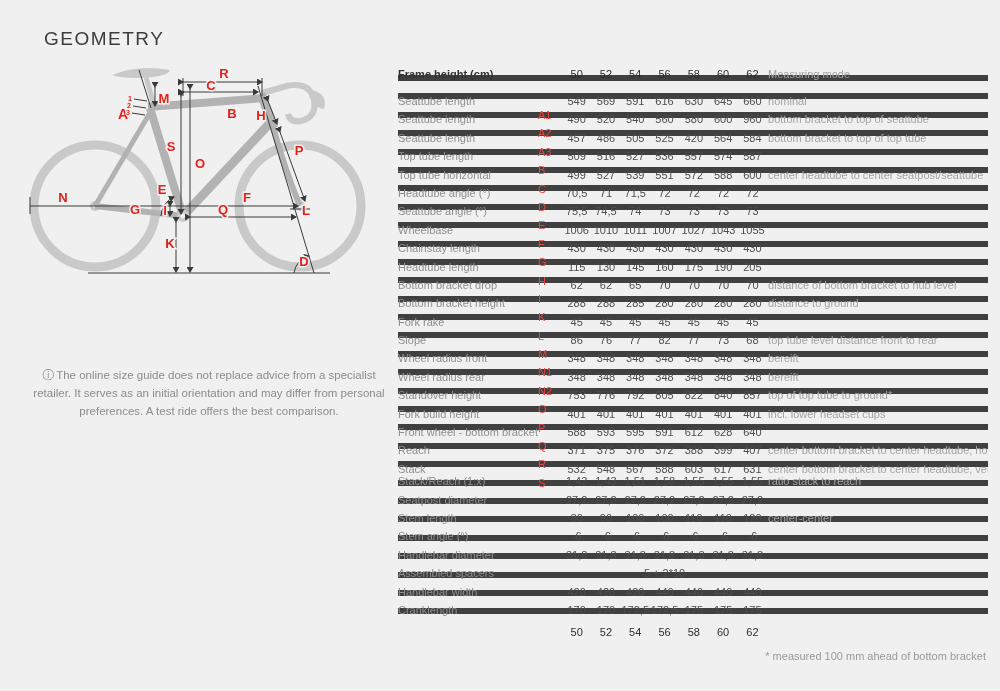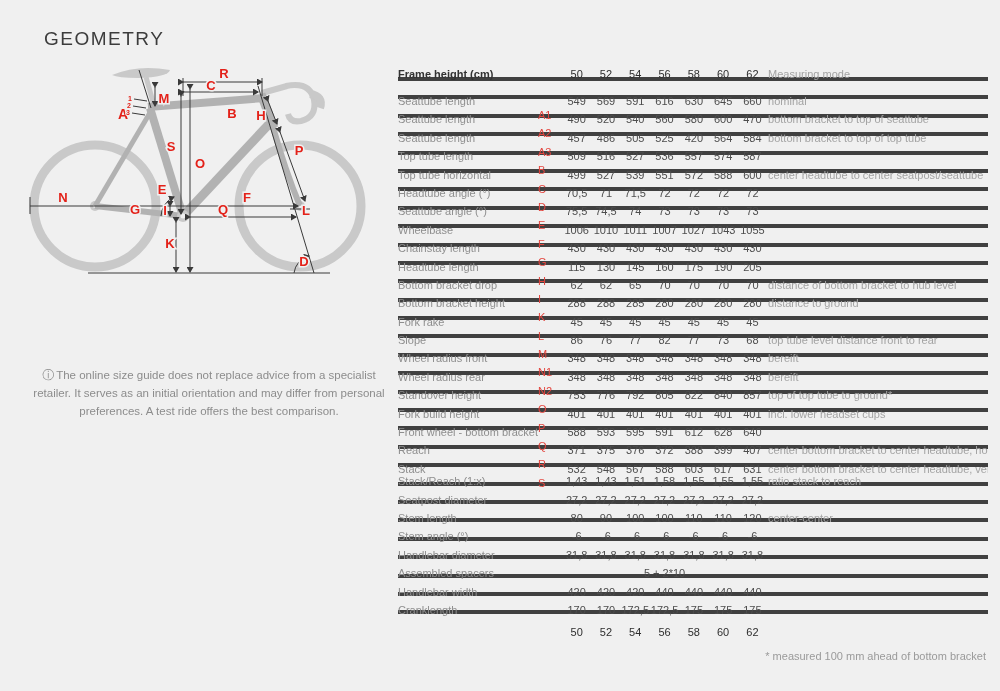--- a/index.html
+++ b/index.html
@@ -43,21 +43,21 @@
   .geo-table{
     position:absolute;left:398px;top:60px;width:590px;
     font-size:11px;
   }
   .t-row{
     display:grid;
     grid-template-columns:140px 24px repeat(7,29.3px) 1fr;
     align-items:center;
     height:18.4px;
     box-sizing:border-box;
-    border-bottom:4px solid #404040;
+    border-bottom:6px solid #404040;
   }
   .t-head{height:21px;}
   .t-head .c-label{font-weight:bold;color:#333;}
   .t-head .c-val, .t-foot .c-val{font-weight:normal;color:#2e2e2e;}
   .c-label{color:#8e8e8e;white-space:nowrap;overflow:hidden;}
   .c-code{color:#e3453e;margin-top:28px;}
   .c-val{text-align:center;color:#4d4d4d;white-space:nowrap;}
   .c-span{grid-column:span 7;text-align:center;color:#4d4d4d;}
   .c-mode{color:#a3a3a3;padding-left:1px;white-space:nowrap;overflow:hidden;}
   .t-foot{border-bottom:none;margin-top:4px;height:20px;}
@@ -199,21 +199,21 @@
         </div>
         <div class="t-row">
           <div class="c-label">Seattube length</div>
           <div class="c-code">A2</div>
           <div class="c-val">490</div>
           <div class="c-val">520</div>
           <div class="c-val">540</div>
           <div class="c-val">560</div>
           <div class="c-val">580</div>
           <div class="c-val">600</div>
-          <div class="c-val">470</div>
+          <div class="c-val">960</div>
           <div class="c-mode">bottom bracket to top of seattube</div>
         </div>
         <div class="t-row">
           <div class="c-label">Seattube length</div>
           <div class="c-code">A3</div>
           <div class="c-val">457</div>
           <div class="c-val">486</div>
           <div class="c-val">505</div>
           <div class="c-val">525</div>
           <div class="c-val">420</div>

